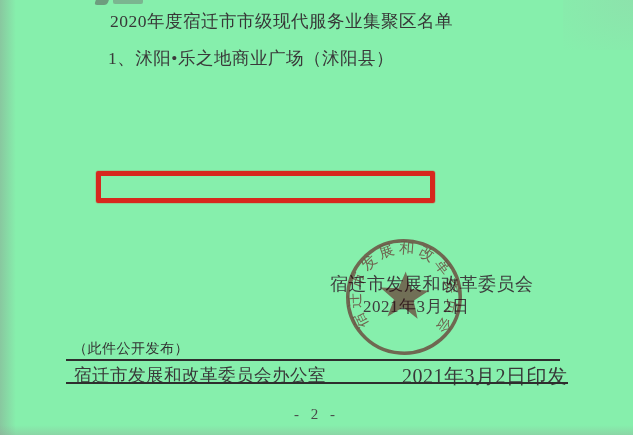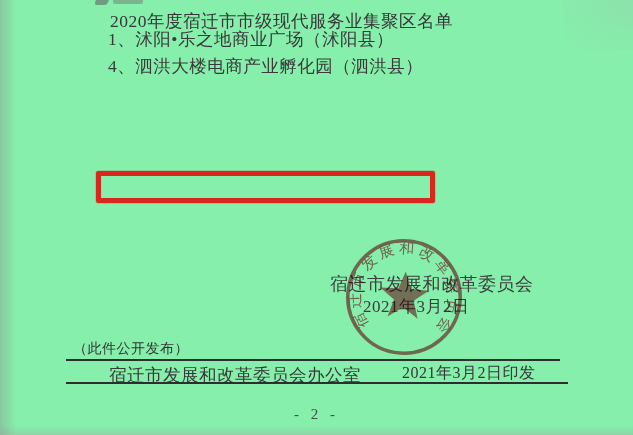--- a/index.html
+++ b/index.html
@@ -39,21 +39,21 @@
   .artifact-b {
     position: absolute; left: 113px; top: 0; width: 30px; height: 4px;
     background: rgba(110,110,110,0.45); border-radius: 0 0 2px 2px;
   }
   .doc-title {
     position: absolute; left: 110px; top: 9px;
     font-size: 17.5px; letter-spacing: 0.5px; white-space: nowrap;
     color: #373737;
   }
   .list {
-    position: absolute; left: 108px; top: 25px; width: 460px;
+    position: absolute; left: 108px; top: 44px; width: 460px;
   }
   .list-row {
     height: 27.45px; display: flex; align-items: center;
     font-size: 17.5px; letter-spacing: 0.5px; white-space: nowrap;
     color: #3a3a3a;
   }
   .highlight-box {
     position: absolute; left: 96px; top: 171px; width: 339px; height: 32px;
     border: 5px solid #d7281e;
     border-radius: 2px;
@@ -86,25 +86,24 @@
     background: #2e2e2e;
   }
   .rule-2 {
     position: absolute; left: 66px; top: 382px; width: 502px; height: 2px;
     background: #2e2e2e;
   }
   .footer-office {
     position: absolute; left: 74px; top: 363px;
     font-size: 17.5px; letter-spacing: 0.5px; white-space: nowrap;
     color: #383838;
-    margin-left: 35px;
   }
   .footer-printdate {
     position: absolute; left: 402px; top: 363px;
-    font-size: 16px; letter-spacing: 0.5px; white-space: nowrap;
+    font-size: 20px; letter-spacing: 0.5px; white-space: nowrap;
     color: #383838;
   }
   .page-number {
     position: absolute; left: 0; top: 406px; width: 633px;
     text-align: center; font-size: 15px; letter-spacing: 4px;
     color: #4a4a4a;
   }
 </style>
 </head>
 <body>
@@ -114,21 +113,20 @@
   <div class="scan-left"></div>
   <div class="scan-bottom"></div>
   <div class="scan-topright"></div>
   <div class="artifact-a"></div>
   <div class="artifact-b"></div>
 
   <div class="doc-title">2020年度宿迁市市级现代服务业集聚区名单</div>
 
   <div class="list">
     <div class="list-row">1、沭阳•乐之地商业广场（沭阳县）</div>
-    <div class="list-row">4、泗洪大楼电商产业孵化园（泗洪县）</div>
   </div>
 
   <div class="highlight-box"></div>
 
   <div class="sig-org">宿迁市发展和改革委员会</div>
   <div class="sig-date">2021年3月2日</div>
 
   <svg class="seal" viewBox="0 0 140 140" xmlns="http://www.w3.org/2000/svg">
     <defs>
       <path id="sealArc" d="M 38,102 A 45,45 0 1 1 102,102" fill="none"></path>

